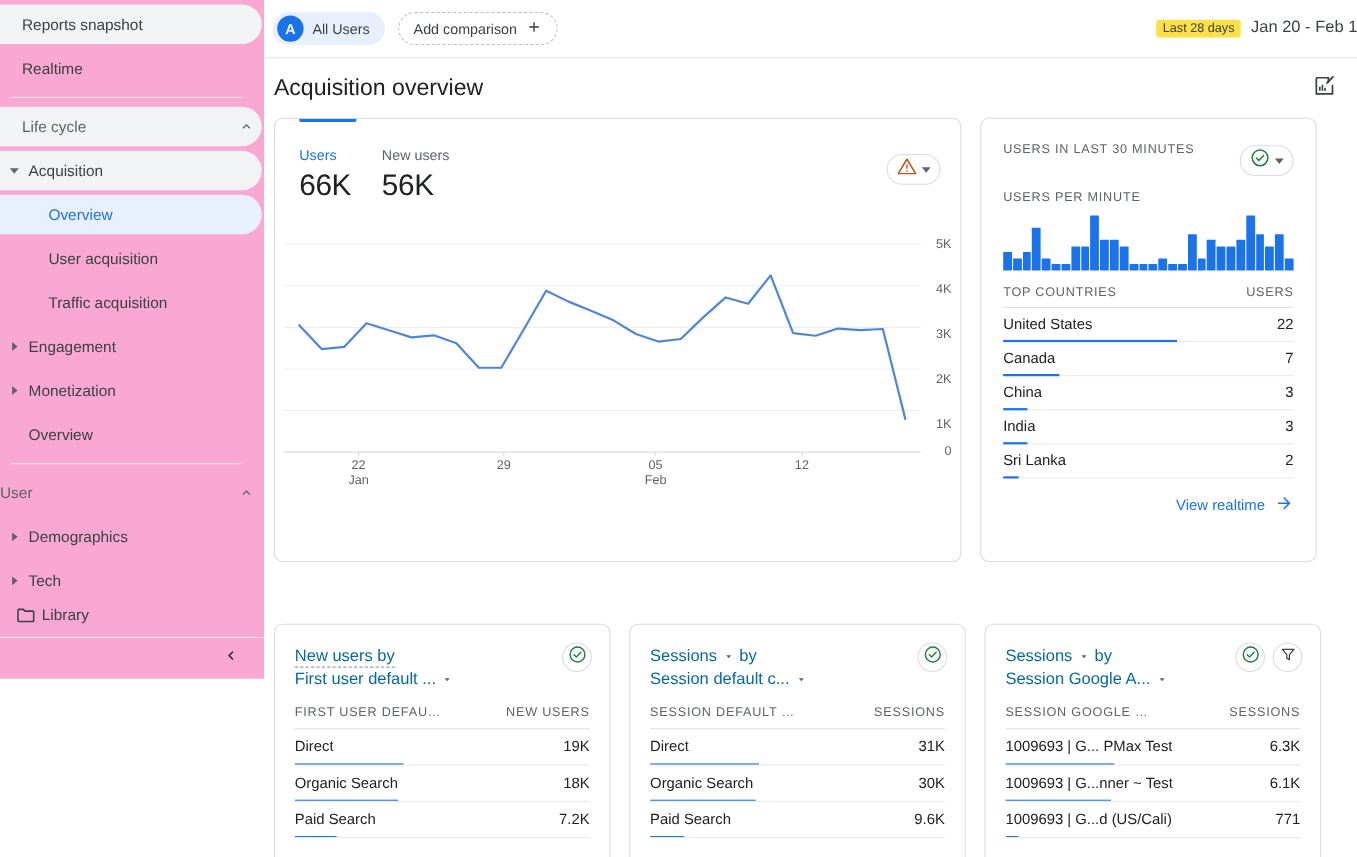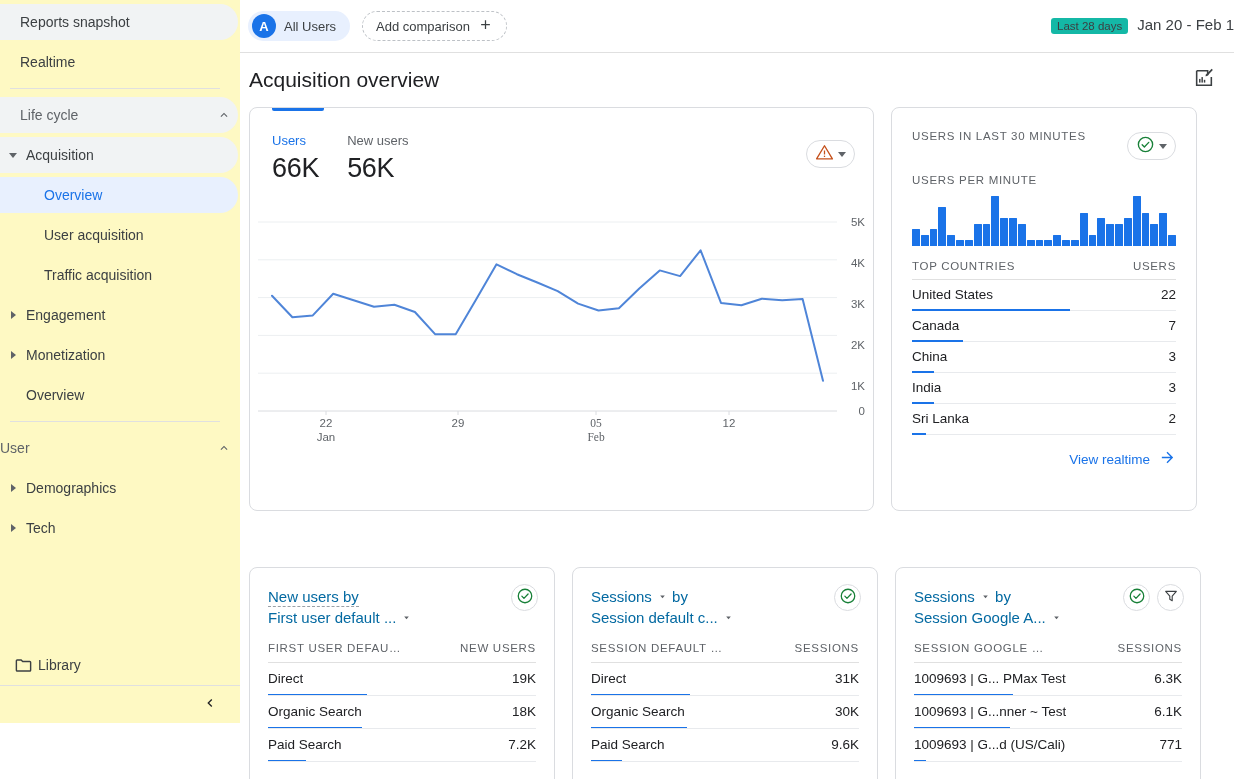--- a/index.html
+++ b/index.html
@@ -8,22 +8,22 @@
     width: 1234px; height: 779px;
     overflow: hidden;
     background: #ffffff;
     font-family: "Liberation Sans", sans-serif;
     color: #202124;
   }
   #app { position: relative; width: 1234px; height: 779px; display: flex; }
 
   
   .sidebar {
-    width: 240px; height: 723px;
-    background: #fef9c3;
+    width: 240px; height: 617px;
+    background: #f9a8d4;
     position: relative;
     flex: 0 0 240px;
     overflow: hidden;
   }
   .nav-item {
     display: flex; align-items: center;
     height: 36px;
     margin: 0 2px 4px 0;
     border-radius: 0 18px 18px 0;
     font-size: 14px;
@@ -71,21 +71,21 @@
     font-size: 13px; font-weight: bold;
   }
   .add-comparison {
     display: flex; align-items: center; gap: 8px;
     border: 1px dashed #bdc1c6; border-radius: 16px;
     height: 30px; padding: 0 13px;
     font-size: 13px; color: #3c4043; cursor: pointer;
     margin-left: 12px; background: #fff;
   }
   .date-area { position: absolute; right: 0px; top: 16px; display: flex; align-items: baseline; gap: 9px; white-space: nowrap; }
-  .date-chip { background: #14b8a6; color: #3c4043; font-size: 11.5px; padding: 2px 6px; border-radius: 3px; }
+  .date-chip { background: #fde047; color: #3c4043; font-size: 11.5px; padding: 2px 6px; border-radius: 3px; }
   .date-range { font-size: 15px; color: #3c4043; }
 
   .title-row { height: 54px; display: flex; align-items: center; padding: 0 22px 0 9px; position: relative; }
   .page-title { font-size: 21px; color: #202124; font-weight: 400; }
   .edit-btn { position: absolute; right: 17px; top: 12px; width: 26px; height: 26px; display:flex; align-items:center; justify-content:center; cursor: pointer; }
 
   .content { padding: 0 9px 0 9px; }
   .card {
     background: #fff; border: 1px solid #dadce0; border-radius: 8px;
     position: relative; overflow: hidden;
@@ -327,21 +327,21 @@
               <span style="top:4px;margin-left:32px;">5K</span>
               <span style="top:45px;">4K</span>
               <span style="top:86px;">3K</span>
               <span style="top:127px;">2K</span>
               <span style="top:168px;">1K</span>
               <span style="top:193px;">0</span>
             </div>
             <div class="xlabels">
               <div class="xl" style="left:76px;">22<br>Jan</div>
               <div class="xl" style="left:208px;">29</div>
-              <div class="xl" style="left:346px;font-family:Liberation Serif, serif;">05<br>Feb</div>
+              <div class="xl" style="left:346px;">05<br>Feb</div>
               <div class="xl" style="left:479px;">12</div>
             </div>
           </div>
         </section>
 
         <section class="card card-rt">
           <div class="rt-pad">
             <div style="display:flex; justify-content:space-between; align-items:flex-start;">
               <div style="flex:1;">
                 <div class="rt-label">USERS IN LAST 30 MINUTES</div>

